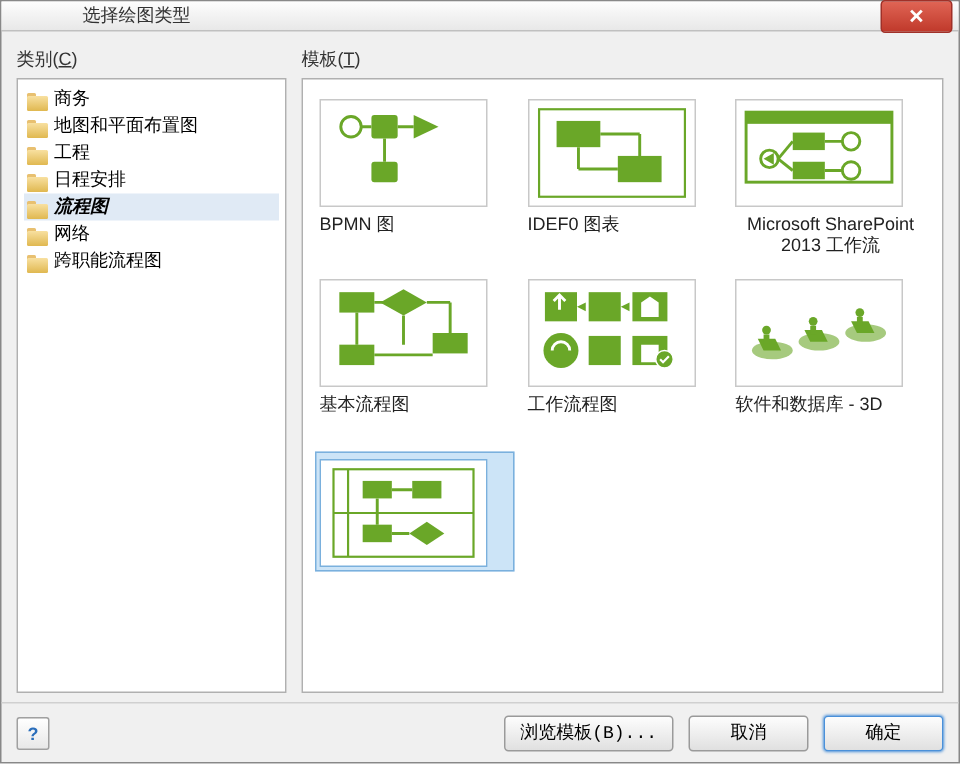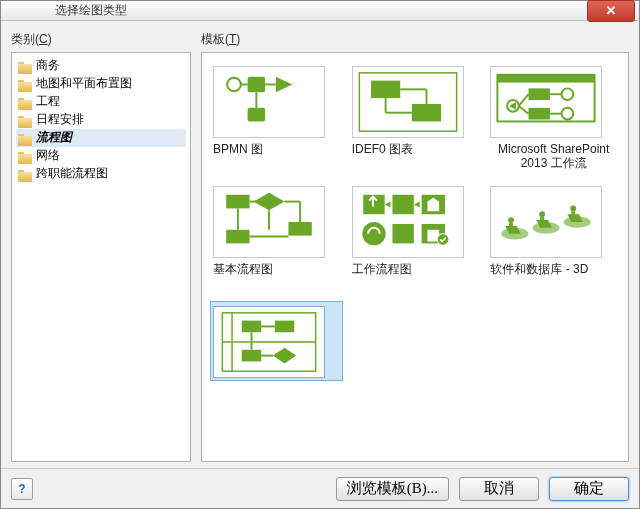--- a/index.html
+++ b/index.html
@@ -25,21 +25,21 @@
 .template { display: flex; flex-direction: column; align-items: flex-start; border: 1px solid transparent; padding: 4px 2px 2px 2px; cursor: pointer; }
 .template .thumb { width: 112px; height: 72px; border: 1px solid #c8c8c8; background: #fff; display: flex; align-items: center; justify-content: center; }
 .template .thumb svg { width: 100%; height: 100%; }
 .template .caption { margin-top: 4px; text-align: center; line-height: 14px; min-height: 28px; color: #222; }
 .template.selected { background: #cce4f7; border: 1px solid #7ab0dd; }
 .template.selected .thumb { border: 1px solid #7ab0dd; }
 .template.selected .caption { background: #2a6ebb; color: #fff; padding: 0 3px; border-radius: 1px; }
 .footer { height: 40px; display: flex; align-items: center; padding: 0 10px; gap: 10px; border-top: 1px solid #d0d0d0; }
 .help { width: 22px; height: 22px; border: 1px solid #a0a0a0; background: linear-gradient(#fff,#e8e8e8); display: flex; align-items: center; justify-content: center; color: #2a6ebb; font-weight: bold; cursor: pointer; border-radius: 2px; }
 .footer-spacer { flex: 1; }
-button.dlg-btn { min-width: 80px; height: 24px; background: linear-gradient(#fdfdfd,#e0e0e0); border: 1px solid #9a9a9a; border-radius: 3px; font-size: 15px; cursor: pointer; padding: 0 10px; font-family: Liberation Serif, serif; }
+button.dlg-btn { min-width: 80px; height: 24px; background: linear-gradient(#fdfdfd,#e0e0e0); border: 1px solid #9a9a9a; border-radius: 3px; font-size: 12px; cursor: pointer; padding: 0 10px; font-family: Liberation Mono, monospace; }
 button.dlg-btn.default { border: 1px solid #4a90d9; box-shadow: 0 0 2px #4a90d9; }
 </style>
 </head>
 <body>
 
 <div class="dialog">
   <div class="titlebar">
     <div class="title">选择绘图类型</div>
     <div class="close">
         <span>✕</span>

